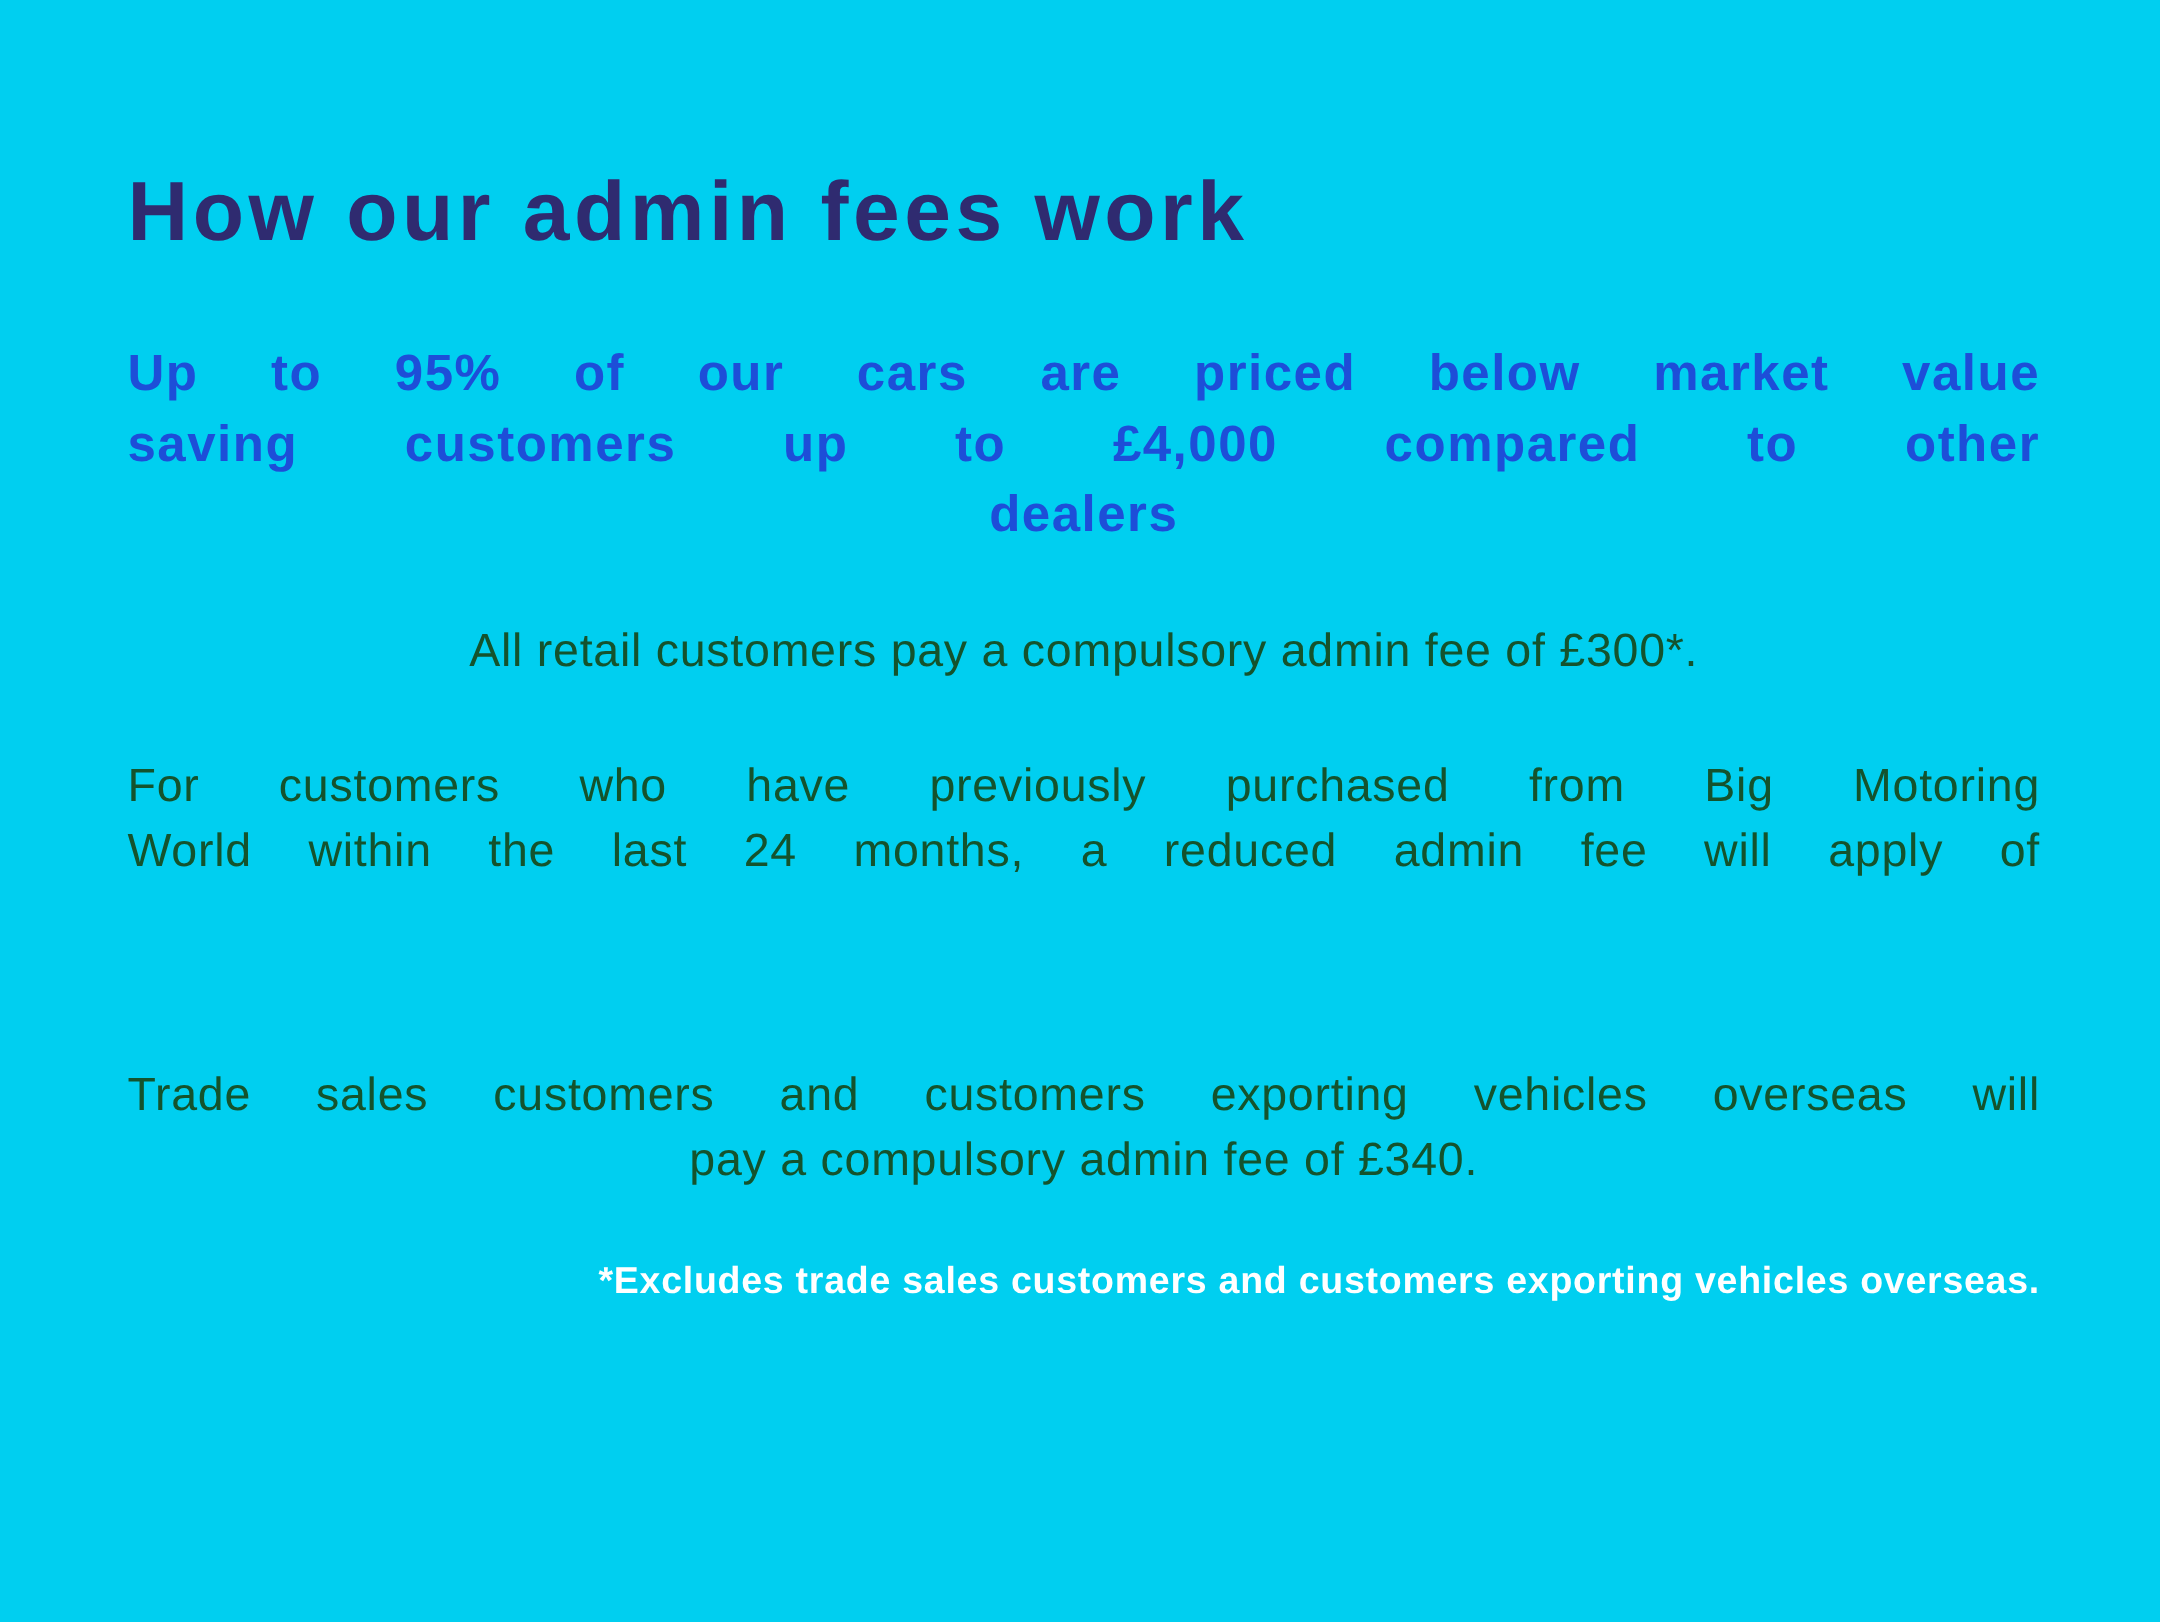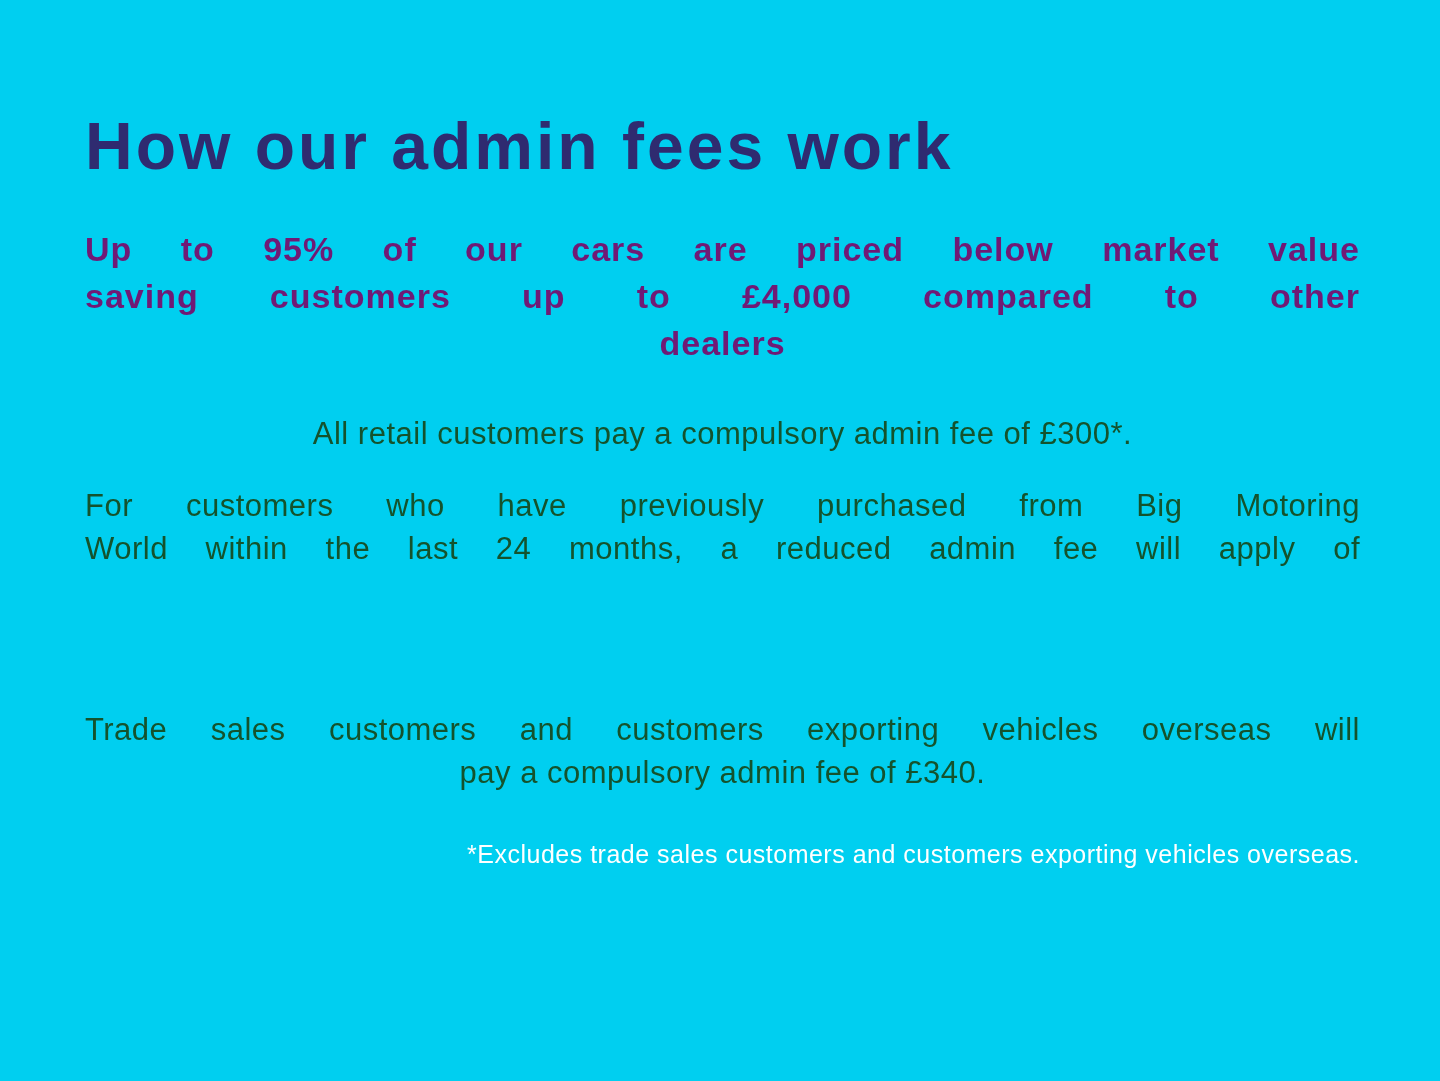--- a/index.html
+++ b/index.html
@@ -16,67 +16,67 @@
     width: 1440px;
     height: 1081px;
     background: #00CFF0;
   }
   .page-title {
     position: absolute;
     left: 85px;
     right: 80px;
     top: 108px;
     margin: 0;
-    font-size: 66px;
+    font-size: 56px;
     font-weight: bold;
     letter-spacing: 3px;
     color: #2F2B70;
     white-space: nowrap;
   }
   .subheading {
     position: absolute;
     left: 85px;
     right: 80px;
     top: 226px;
-    color: #701a75;
+    color: #1d4ed8;
     font-size: 34px;
     font-weight: bold;
     letter-spacing: 1px;
   }
   .subheading .line { line-height: 47px; }
   .body-copy {
     color: #14532d;
     font-size: 31px;
     font-weight: normal;
     letter-spacing: 0.5px;
   }
   .para {
     position: absolute;
     left: 85px;
     right: 80px;
   }
   .para .line { line-height: 43px; }
   .p1 { top: 412px; }
-  .p2 { top: 484px; }
+  .p2 { top: 502px; }
   .p3 { top: 672px; margin-top: 36px; }
   .line { white-space: nowrap; text-align: center; }
   .line.fill {
     white-space: normal;
     text-align: justify;
     text-align-last: justify;
   }
   .footnote {
     position: absolute;
     left: 85px;
     right: 80px;
     top: 840px;
     text-align: right;
     color: #FFFFFF;
     font-size: 25px;
-    font-weight: normal;
+    font-weight: bold;
     letter-spacing: 0.5px;
   }
   .brand-logo {
     position: absolute;
     left: 985px;
     top: 896px;
     width: 390px;
     height: 118px;
   }
   .brand-logo svg { display: block; }

